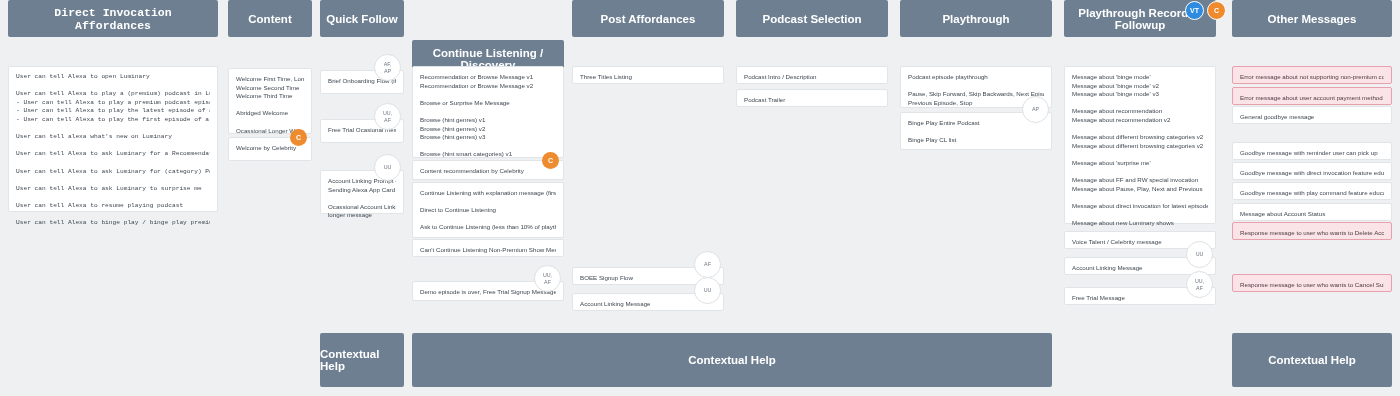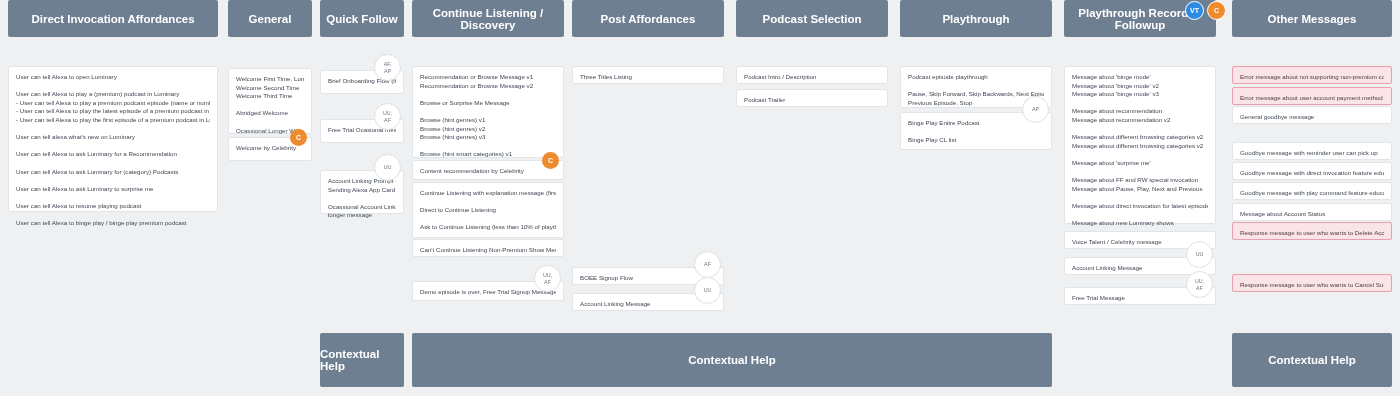--- a/index.html
+++ b/index.html
@@ -92,21 +92,21 @@
 </style>
 </head>
 <body>
 
 <div class="board">
   <div class="avatars">
       <div class="avatar blue" style="background: rgb(45, 140, 224);">VT</div>
       <div class="avatar orange" style="background: rgb(239, 139, 44);">C</div>
     </div>
   <div id="columns-root">
-      <div class="col" style="left: 8px; width: 193px;">
+      <div class="col" style="left: 8px; width: 193px; font-family: Liberation Mono, monospace;">
         <div class="col-head" style="width: 210px;">Direct Invocation Affordances</div>
         <div class="card" style="top: 66px; left: 0px; width: 210px; height: 146px;">
           <div class="line">User can tell Alexa to open Luminary</div>
           <div class="line gap"></div>
           <div class="line">User can tell Alexa to play a (premium) podcast in Luminary</div>
           <div class="line">- User can tell Alexa to play a premium podcast episode (name or number)</div>
           <div class="line">- User can tell Alexa to play the latest episode of a premium podcast in Luminary</div>
           <div class="line">- User can tell Alexa to play the first episode of a premium podcast in Luminary</div>
           <div class="line gap"></div>
           <div class="line">User can tell alexa what's new on Luminary</div>
@@ -116,21 +116,21 @@
           <div class="line">User can tell Alexa to ask Luminary for (category) Podcasts</div>
           <div class="line gap"></div>
           <div class="line">User can tell Alexa to ask Luminary to surprise me</div>
           <div class="line gap"></div>
           <div class="line">User can tell Alexa to resume playing podcast</div>
           <div class="line gap"></div>
           <div class="line">User can tell Alexa to binge play / binge play premium podcast</div>
         </div>
       </div>
       <div class="col" style="left: 228px; width: 84px;">
-        <div class="col-head" style="width: 84px;">General</div>
+        <div class="col-head" style="width: 84px;">Content</div>
         <div class="card" style="top: 68px; left: 0px; width: 84px; height: 66px;">
           <div class="line">Welcome First Time, Longer</div>
           <div class="line">Welcome Second Time</div>
           <div class="line">Welcome Third Time</div>
           <div class="line gap"></div>
           <div class="line">Abridged Welcome</div>
           <div class="line gap"></div>
           <div class="line">Ocassional Longer Welcome</div>
         </div>
         <div class="card" style="top: 137px; left: 0px; width: 84px; height: 24px;">
@@ -159,21 +159,21 @@
           <div class="line">Sending Alexa App Card</div>
           <div class="line gap"></div>
           <div class="line">Ocassional Account Linking</div>
           <div class="line">longer message</div>
         </div>
         <div class="badge" style="top: 154px; left: 54px;">
           <span>UU</span>
         </div>
       </div>
       <div class="col" style="left: 412px; width: 152px;">
-        <div class="col-head" style="width: 152px;">Continue Listening / Discovery</div>
+        <div class="col-head" style="width: 152px; margin-top: 40px;">Continue Listening / Discovery</div>
         <div class="card" style="top: 66px; left: 0px; width: 152px; height: 92px;">
           <div class="line">Recommendation or Browse Message v1</div>
           <div class="line">Recommendation or Browse Message v2</div>
           <div class="line gap"></div>
           <div class="line">Browse or Surprise Me Message</div>
           <div class="line gap"></div>
           <div class="line">Browse (hint genres) v1</div>
           <div class="line">Browse (hint genres) v2</div>
           <div class="line">Browse (hint genres) v3</div>
           <div class="line gap"></div>

